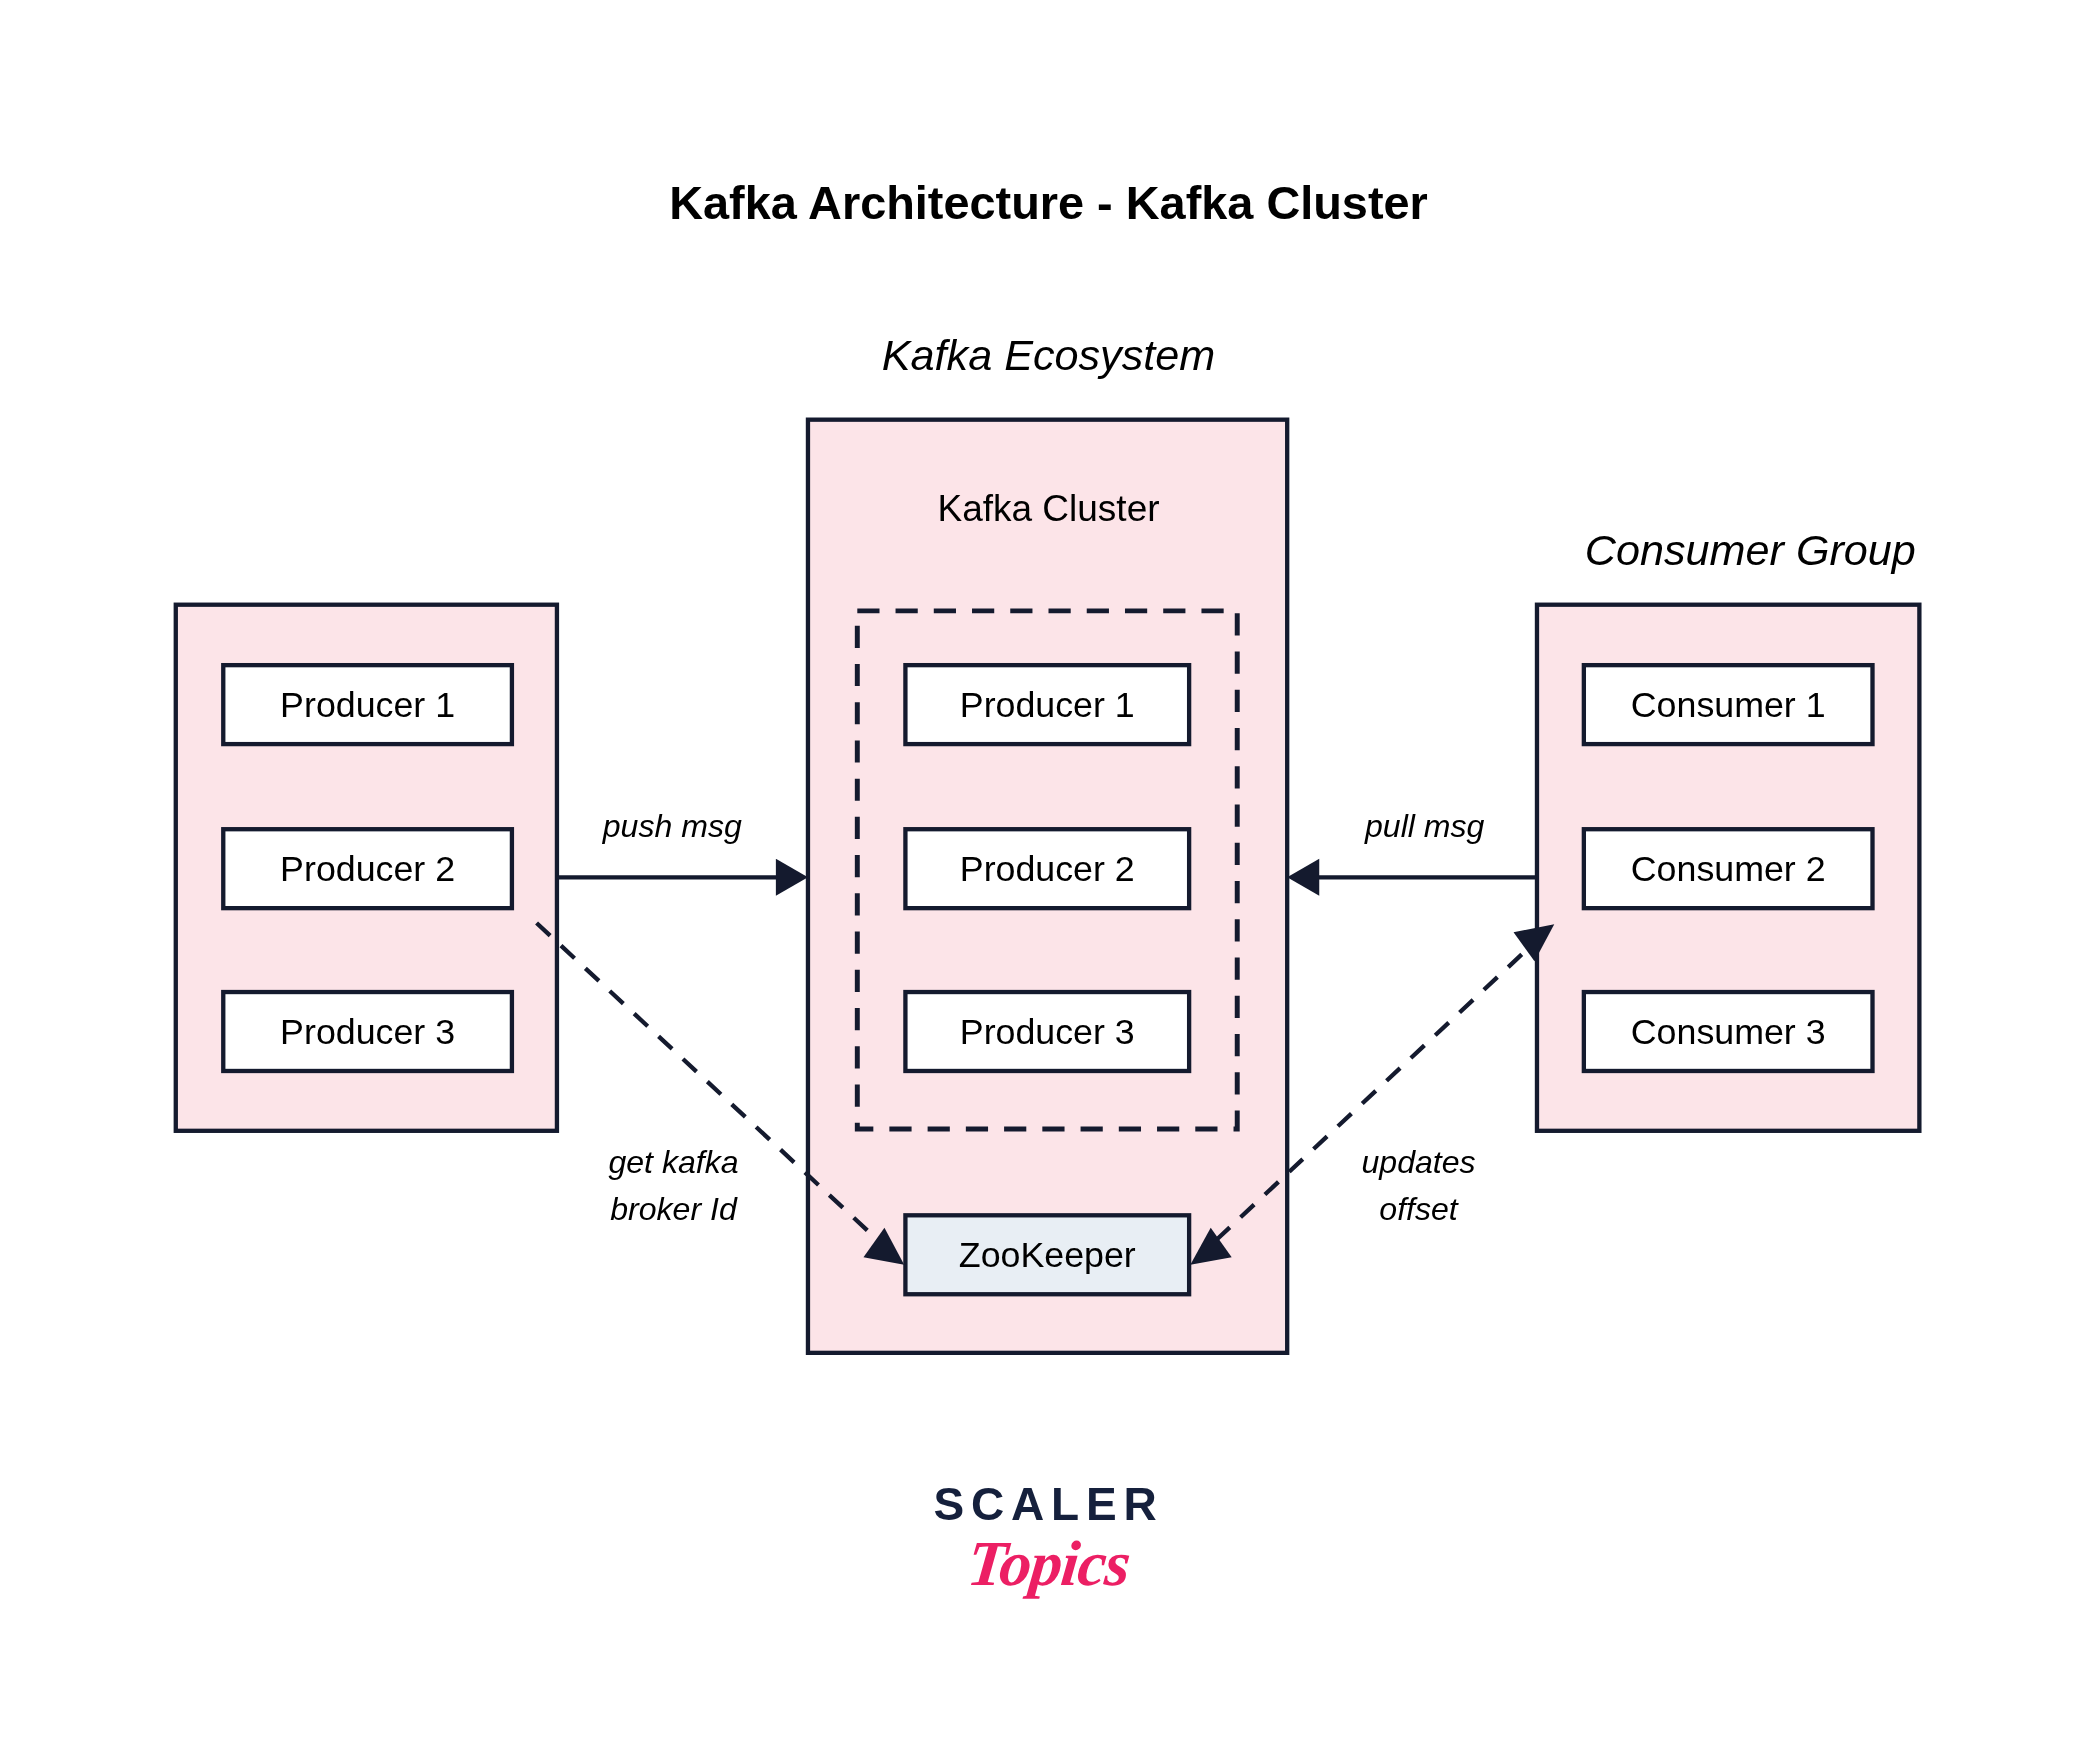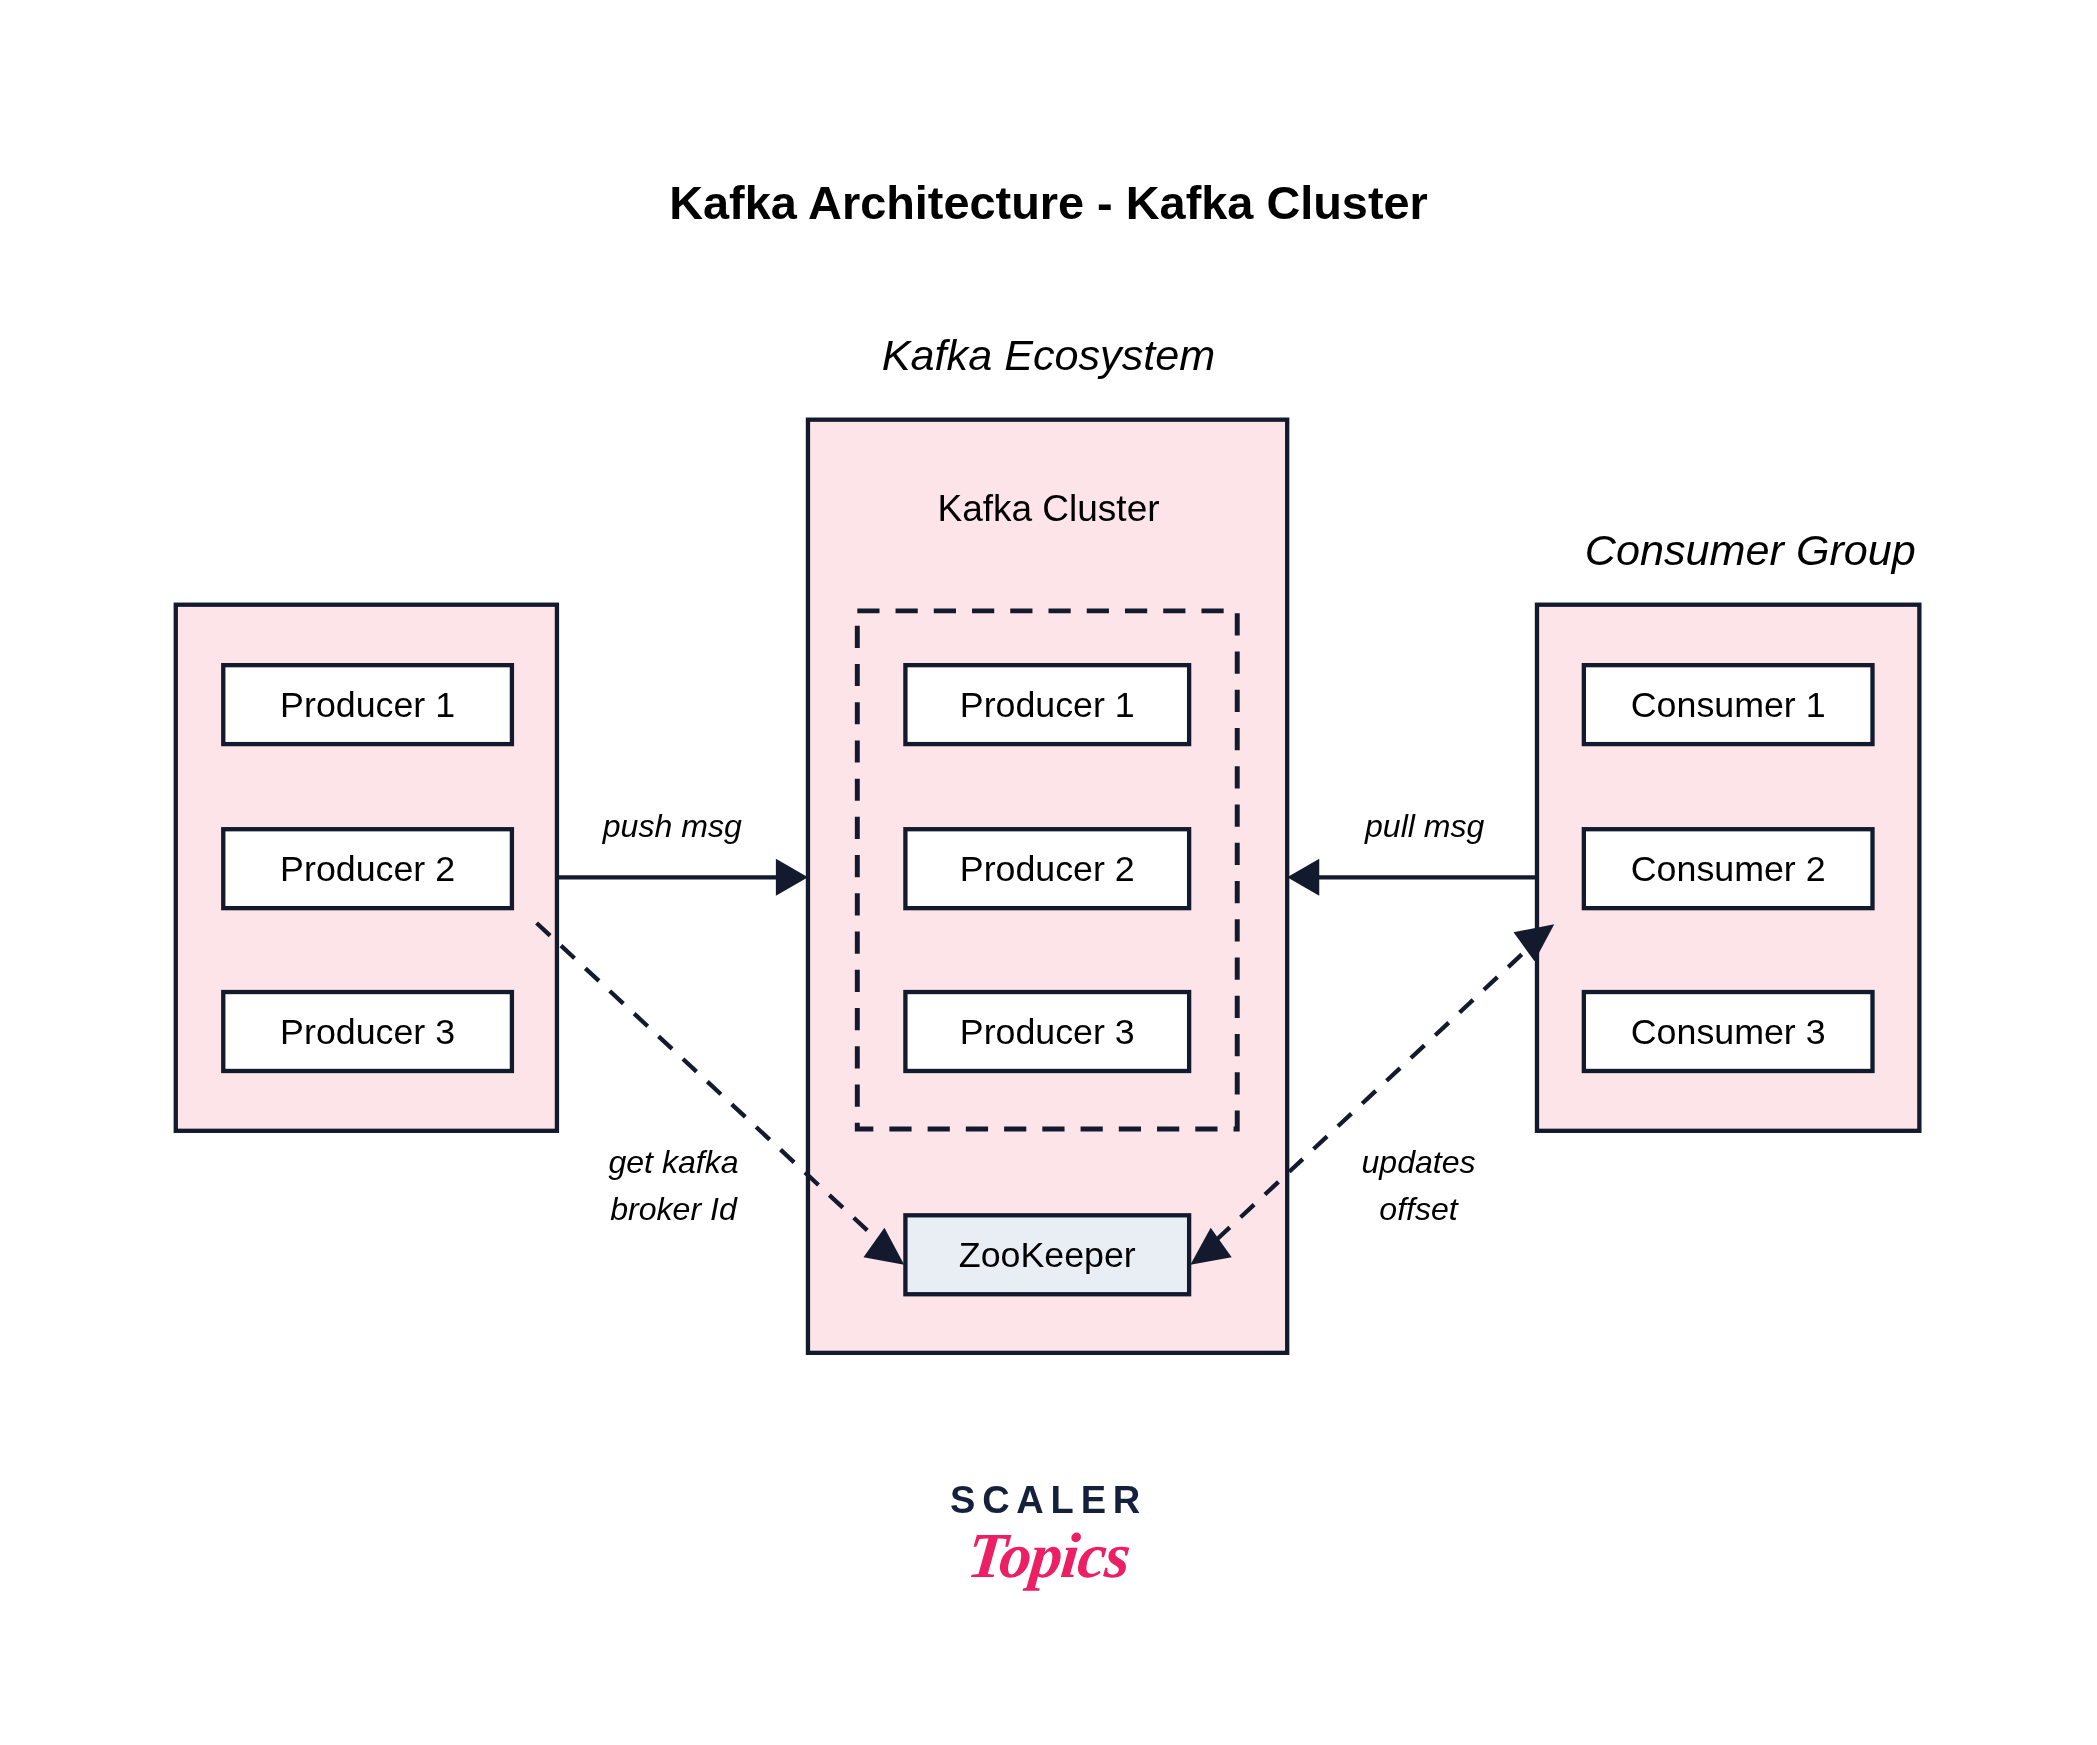--- a/index.html
+++ b/index.html
@@ -105,21 +105,21 @@
     left: 0;
     top: 1481px;
     width: 2097px;
     text-align: center;
     line-height: 1;
   }
   #logo .scaler {
     display: block;
     font-family: "Liberation Sans", sans-serif;
     font-weight: 700;
-    font-size: 38px;
+    font-size: 46px;
     letter-spacing: 6.8px;
     color: #15203c;
   }
   #logo .topics {
     display: block;
     margin-top: 5px;
     font-family: "Liberation Serif", serif;
     font-style: italic;
     font-weight: 700;
     font-size: 64px;

